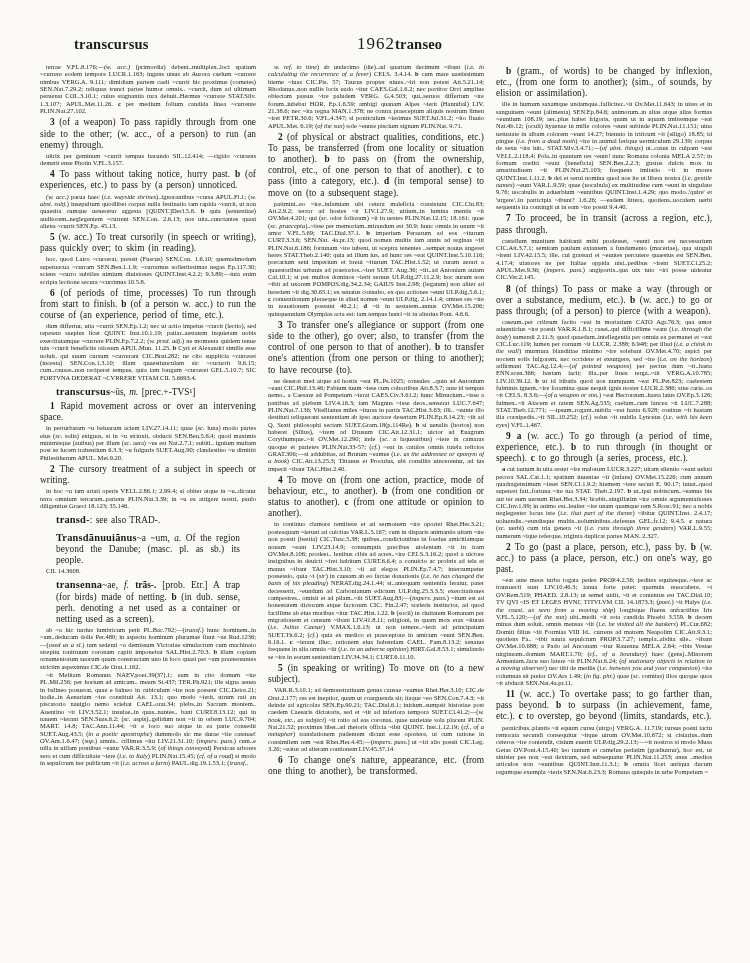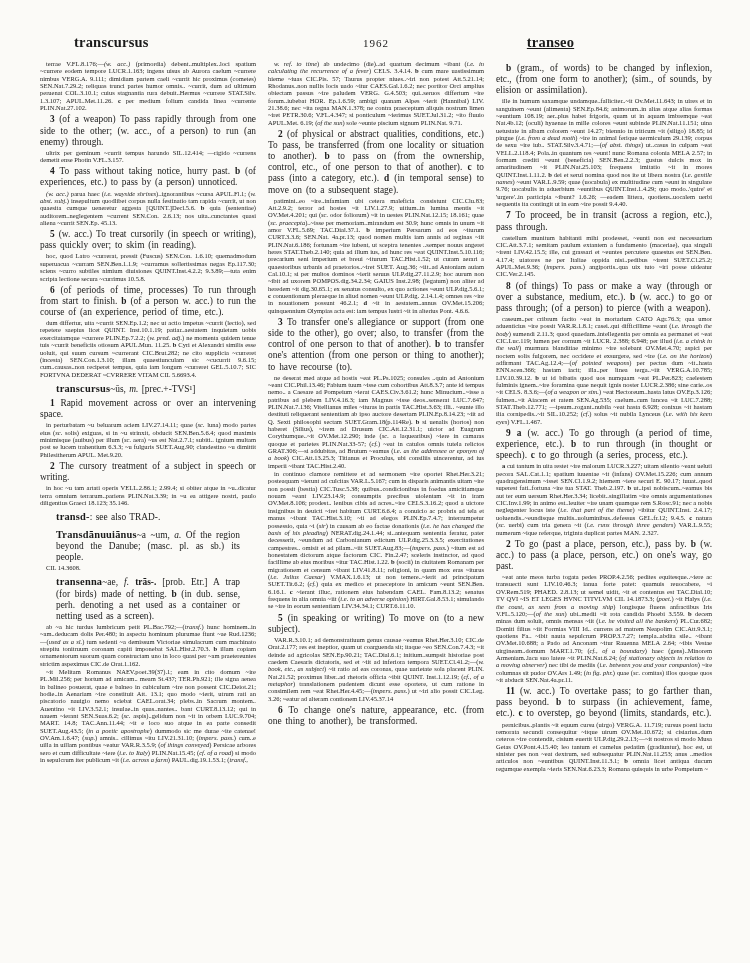--- a/index.html
+++ b/index.html
@@ -9,22 +9,22 @@
     font-family:"Liberation Serif","DejaVu Serif",serif;
     color:#1b1b1b;
     overflow:hidden;
   }
   .page{padding:34px 38px 0 40px;}
   .header{
     display:grid;grid-template-columns:1fr auto 1fr;
     align-items:baseline;margin-bottom:9px;
   }
   .rh-left{font-weight:bold;font-size:14.5px;letter-spacing:.2px;padding-left:34px;}
-  .rh-center{font-size:11px;letter-spacing:1px;}
-  .rh-right{font-weight:bold;font-size:14.5px;letter-spacing:.2px;text-align:center;text-decoration:underline;}
+  .rh-center{font-size:17px;letter-spacing:1px;}
+  .rh-right{font-weight:bold;font-size:14.5px;letter-spacing:.2px;text-align:left;}
   #columns{
     display:flex;gap:12px;
     height:898px;overflow:hidden;
   }
   .col{width:216px;flex:0 0 216px;text-align:justify;overflow:hidden;font-family:Liberation Serif, serif;}
   .col p{margin:0;overflow-wrap:break-word;}
   p.sense{font-size:9.4px;line-height:1.18;margin:3px 0 1px;text-indent:10px;word-spacing:1.5px;}
   p.sense .num{font-weight:bold;}
   p.entry{font-size:9.4px;line-height:1.18;margin:5px 16px 1px;word-spacing:1px;}
   p.entry .hw{font-weight:bold;font-size:10.4px;letter-spacing:.2px;}
@@ -62,20 +62,21 @@
         <p class="entry"><b class="hw">transenna</b>~ae, <i>f.</i> <b>trās-.</b> [prob. Etr.] A trap (for birds) made of netting. <b>b</b> (in dub. sense, perh. denoting a net used as a container or netting used as a screen).</p>
         <p class="cite">ab ~a hic turdus lumbricum petit PL.Bac.792;—(<i>transf.</i>) hunc hominem..in ~am..deducam dolis Per.480; in aspectu hominum plurumae fiunt ~ae Rud.1236;—(<i>used as a sl.</i>) tum sedenti ~a demissum Victoriae simulacrum cum machinato strepitu tonitruum coronam capiti imponebat SAL.Hist.2.70.3. <b>b</b> illam copiam ornamentorum suorum quam constructam uno in loco quasi per ~am praetereuntes strictim aspeximus CIC.de Orat.1.162.</p>
         <p class="cite">~it Melitam Romanus NAEV.poet.39(37).1; eam in cito domum ~ire PL.Mil.256; per hortum ad amicam.. meam St.437; TER.Ph.921; ille signa aenea in balineo posuerat, quae e balneo in cubiculum ~ire non possent CIC.Deiot.21; hodie..in Aenariam ~ire constituit Att. 13.1; quo modo ~ierit, utrum rati an piscatorio nauigio nemo sciebat CAEL.orat.34; plebs..in Sacrum montem.. Auentino ~it LIV.3.52.1; insulae..in quas..nantes.. bant CURT.8.13.12; qui in nauem ~ierant SEN.Suas.6.2; (<i>sc.</i> aspis)..gelidum non ~it in orbem LUC.9.704; MART. 14.8; TAC.Ann.11.44; ~it e loco suo atque in ea parte consedit SUET.Aug.43.5; (<i>in a poetic apostrophe</i>) dummodo sic me durae ~ite catenae! OV.Am.1.6.47; (<i>sup.</i>) amnis.. cillimus ~itu LIV.21.31.10; (<i>impers. pass.</i>) cum..e uilla in uillam pontibus ~eatur VAR.R.3.5.9; (<i>of things conveyed</i>) Persicae arbores sero et cum difficultate ~iere (<i>i.e. to Italy</i>) PLIN.Nat.15.45; (<i>cf. of a road</i>) si modo in sepulcrum iter publicum ~it (<i>i.e. across a farm</i>) PAUL.dig.19.1.53.1; (<i>transf.,</i></p>
       </div>
       <div class="col">
         <p class="cite"><i>w. ref. to time</i>) ab undecimo (die)..ad quartum decimum ~ibant (<i>i.e. in calculating the recurrence of a fever</i>) CELS. 3.4.14. <b>b</b> cum mare uastissimum hieme ~iuas CIC.Pis. 57; Taurus propter niues..~iri non potest Att.5.21.14; Rhodanus..non nullis locis uado ~itur CAES.Gal.1.6.2; nec portitor Orci amplius obiectam passus ~ire paludem VERG. G.4.503; qui..seruos differtum ~ire forum..iubebat HOR. Ep.1.6.59; ambigi quanam Alpes ~ierit (Hannibal) LIV. 21.38.6; nec ~ita regna MAN.1.378; ne contra praeceptum aliquis nostrum limen ~iret PETR.30.6; V.FL.4.347; si ponticulum ~ierimus SUET.Jul.31.2; ~ito fluuio APUL.Met. 6.19; (<i>of the sun</i>) sole ~eunte piscium signum PLIN.Nat. 9.71.</p>
         <p class="sense"><b class="num">2</b> (of physical or abstract qualities, conditions, etc.) To pass, be transferred (from one locality or situation to another). <b>b</b> to pass on (from the ownership, control, etc., of one person to that of another). <b>c</b> to pass (into a category, etc.). <b>d</b> (in temporal sense) to move on (to a subsequent stage).</p>
         <p class="cite">patimini..eo ~ire..infamiam ubi cetera maleficia consistunt CIC.Clu.83; Att.2.9.2; terror ad hostes ~it LIV.1.27.9; uitium..in lumina mentis ~it OV.Met.4.201; qui (<i>sc.</i> odor foliorum) ~it in uestes PLIN.Nat.12.15; 18.161; quae (<i>sc. praecepta</i>)..~isse per memoriam..mirandum est 30.9; hunc omnis in unum ~it amor V.FL.5.69; TAC.Dial.37.1. <b>b</b> imperium Persarum ad eos ~iturum CURT.3.3.6; SEN.Nat. 4a.pr.13; quod nomen multis iam annis ad reginas ~iit PLIN.Nat.6.186; fortunam ~ire iubent, ut sceptra tenentes ..semper nouus angeret heres STAT.Theb.2.140; quia ad illum ius, ad hunc res ~eat QUINT.Inst.5.10.116; precarium seni imperium et breui ~iturum TAC.Hist.1.52; ut curam aerari a quaestoribus urbanis ad praetorios..~iret SUET. Aug.36; ~iit..ad Antoniam auiam Cal.10.1; si per multos dominos ~ierit seruus ULP.dig.27.11.2.9; hoc aurum non ~ibit ad uxorem POMPOS.dig.34.2.34; GAIUS Inst.2.98; (legatum) non aliter ad heredem ~it dig.30.65.1; ex senatus consulto, ex quo actiones ~eunt ULP.dig.5.6.1; <b>c</b> conuentionum pleraeque in aliud nomen ~eunt ULP.dig. 2.14.1.4; omnes res ~ire in nouationem possunt 46.2.1; <b>d</b> ~it in aestatem..annus OV.Met.15.206; quinquennium Olympias acta est: iam tempus lustri ~it in alterius Pont. 4.6.6.</p>
         <p class="sense"><b class="num">3</b> To transfer one's allegiance or support (from one side to the other), go over; also, to transfer (from the control of one person to that of another). <b>b</b> to transfer one's attention (from one person or thing to another); to have recourse (to).</p>
         <p class="cite">ne deserat med atque ad hostis ~eat PL.Ps.1025; consules ..quin ad Antonium ~eant CIC.Phil.13.46; Fabium tuum ~isse cum cohortibus Att.8.3.7; ante id tempus nemo.. a Caesare ad Pompeium ~ierat CAES.Civ.3.61.2; hunc Minucium..~isse a patribus ad plebem LIV.4.16.3; iam Magnus ~isse deos..senserat LUC.7.647; PLIN.Nat.7.136; Vitellianus miles ~ituras in partis TAC.Hist.3.63; illi.. ~eunte illo destituti reliquerant sententiam ab ipso auctore desertam PLIN.Ep.8.14.23; ~iit ad Q. Sexti philosophi sectam SUET.Gram.18(p.114Re). <b>b</b> si uenalis (hortos) non haberet (Silius), ~irem ad Drusum CIC.Att.12.31.1; uictor ad Euagrum Corythumque..~it OV.Met.12.290; inde (<i>sc.</i> a laquearibus) ~iere in camaras quoque et parietes PLIN.Nat.33-57; (<i>cf.</i>) ~eat in catulos omnis tutela relictos GRAT.306;—si addubitas, ad Brutum ~eamus (<i>i.e. as the addressee or eponym of a book</i>) CIC.Att.13.25.3; Titianus et Proculus, ubi consiliis uincerentur, ad ius imperii ~ibant TAC.Hist.2.40.</p>
+        <p class="sense"><b class="num">4</b> To move on (from one action, practice, mode of behaviour, etc., to another). <b>b</b> (from one condition or status to another). <b>c</b> (from one attitude or opinion to another).</p>
         <p class="cite">in continuo clamore remittere et ad sermonem ~ire oportet Rhet.Her.3.21; posteaquam ~ierunt ad culcitas VAR.L.5.167; cum in disparis animantis uitam ~ire non possit (bestia) CIC.Tusc.5.38; quibus..condicionibus in foedus amicitiamque nouam ~eant LIV.23.14.9; consumptis precibus uiolentam ~it in iram OV.Met.8.106; prodest.. lenibus cibis ad acres..~ire CELS.3.16.2; quod a uictore insignibus in deuicti ~iret habitum CURT.6.6.4; a conuicio ac probris ad tela et manus ~ibant TAC.Hist.3.10; ~ii ad elegos PLIN.Ep.7.4.7; interrumpetur possessio, quia ~i (<i>sir</i>) in causam ab eo factae donationis (<i>i.e. he has changed the basis of his pleading</i>) NERAT.dig.24.1.44; si..antequam sententia feratur, pater decesserit, ~eundum ad Carbonianum edictum ULP.dig.25.3.3.5; exercitationes campestres.. omisit et ad pilam..~iit SUET.Aug.83;—(<i>impers. pass.</i>) ~itum est ad honestatem dictorum atque factorum CIC. Fin.2.47; sceleris instinctor, ad quod facillime ab eius moribus ~itur TAC.Hist.1.22. <b>b</b> (socii) in ciuitatem Romanam per migrationem et censum ~ibant LIV.41.8.11; religioni, in quam mox eras ~iturus (<i>i.e. Julius Caesar</i>) V.MAX.1.6.13; ut non temere..~ierit ad principatum SUET.Tit.6.2; (<i>cf.</i>) quia ex medico et praeceptore in amicum ~eunt SEN.Ben. 6.16.1. <b>c</b> ~ierant illuc, rationem eius habendam CAEL. Fam.8.13.2; senatus frequens in alia omnia ~iit (<i>i.e. to an adverse opinion</i>) HIRT.Gal.8.53.1; simulando se ~ire in eorum sententiam LIV.34.34.1; CURT.6.11.10.</p>
         <p class="sense"><b class="num">5</b> (in speaking or writing) To move on (to a new subject).</p>
         <p class="cite">VAR.R.3.10.1; ad demonstratiuum genus causae ~eamus Rhet.Her.3.10; CIC.de Orat.2.177; res est ineptior, quam ut coarguenda sit; itaque ~eo SEN.Con.7.4.3; ~it deinde ad agricolas SEN.Ep.90.21; TAC.Dial.6.1; initium..sumpsit historiae post caedem Caesaris dictatoris, sed et ~iit ad inferiora tempora SUET.Cl.41.2;—(<i>w. book, etc., as subject</i>) ~it ratio ad eas coronas, quae uarietate sola placent PLIN. Nat.21.52; proximus liber..ad rhetoris officia ~ibit QUINT. Inst.1.12.19; (<i>cf., of a metaphor</i>) translationem pudentem dicunt esse oportere, ut cum ratione in consimilem rem ~eat Rhet.Her.4.45;—(<i>impers. pass.</i>) ut ~iri alio possit CIC.Leg. 3.26; ~eatur ad alteram contionem LIV.45.37.14</p>
         <p class="sense"><b class="num">6</b> To change one's nature, appearance, etc. (from one thing to another), be transformed.</p>
       </div>
       <div class="col">
         <p class="sense"><b>b</b> (gram., of words) to be changed by inflexion, etc., (from one form to another); (sim., of sounds, by elision or assimilation).</p>
         <p class="cite">ille in humum saxamque undamque..falliciter..~it Ov.Met.11.643; in uires et in sanguinem ~eunt (alimenta) SEN.Ep.84.6; animorum..in alias atque alias formas ~euntium 108.19; aer..plus habet frigoris, quam ut in aquam imbremque ~eat Nat.4b.12; (oculi) hyaenae in mille colores ~eunt subinde PLIN.Nat.11.151; uina uetustate in albam colorem ~eunt 14.27; biennio in triticum ~it (siligo) 18.85; id pingue (<i>i.e. from a dead moth</i>) ~ire in animal ferique uermiculum 29.139; corpus de sexu ~ire iub.. STAT.Silv.3.4.71;—(<i>of abst. things</i>) ut..casus in culpam ~eat VELL.2.118.4; Pola..in quantum res ~eunt! nunc Romana colonia MELA 2.57; in formam crediti ~eunt (beneficia) SEN.Ben.2.2.3; gustus dulcis mox in amaritudinem ~it PLIN.Nat.25.103; frequens imitatio ~it in mores QUINT.Inst.1.11.2. <b>b</b> dei et serui nomina quod nos ite ut libera nostra (<i>i.e. gentile names</i>) ~eunt VAR.L.9.59; quae (uocabula) ex multitudine cum ~eunt in singulare 9.76; uocabulis in aduerbium ~euntibus QUINT.Inst.1.4.29; quo modo..'quire' et 'urgere'..in participia ~ibunt? 1.6.26; —eadem littera, quotiens..uocalem uerbi sequentis ita contingit ut in eam ~ire possit 9.4.40.</p>
         <p class="sense"><b class="num">7</b> To proceed, be in transit (across a region, etc.), pass through.</p>
         <p class="cite">castellum munitum habitanti mihi prodesset, ~eunti non est necessarium CIC.Att.3.7.1; semitam paulum extantem a fundamento (maceriae), qua singuli ~irent LIV.42.15.5; ille, cui grassari et ~euntes percutere quaestus est SEN.Ben. 4.17.4; uiatores ne per Italiae oppida nisi..pedibus ~irent SUET.Cl.25.2; APUL.Met.9.36; (<i>impers. pass.</i>) angiportis..qua uix tuto ~iri posse uideatur CIC.Ver.2.145.</p>

